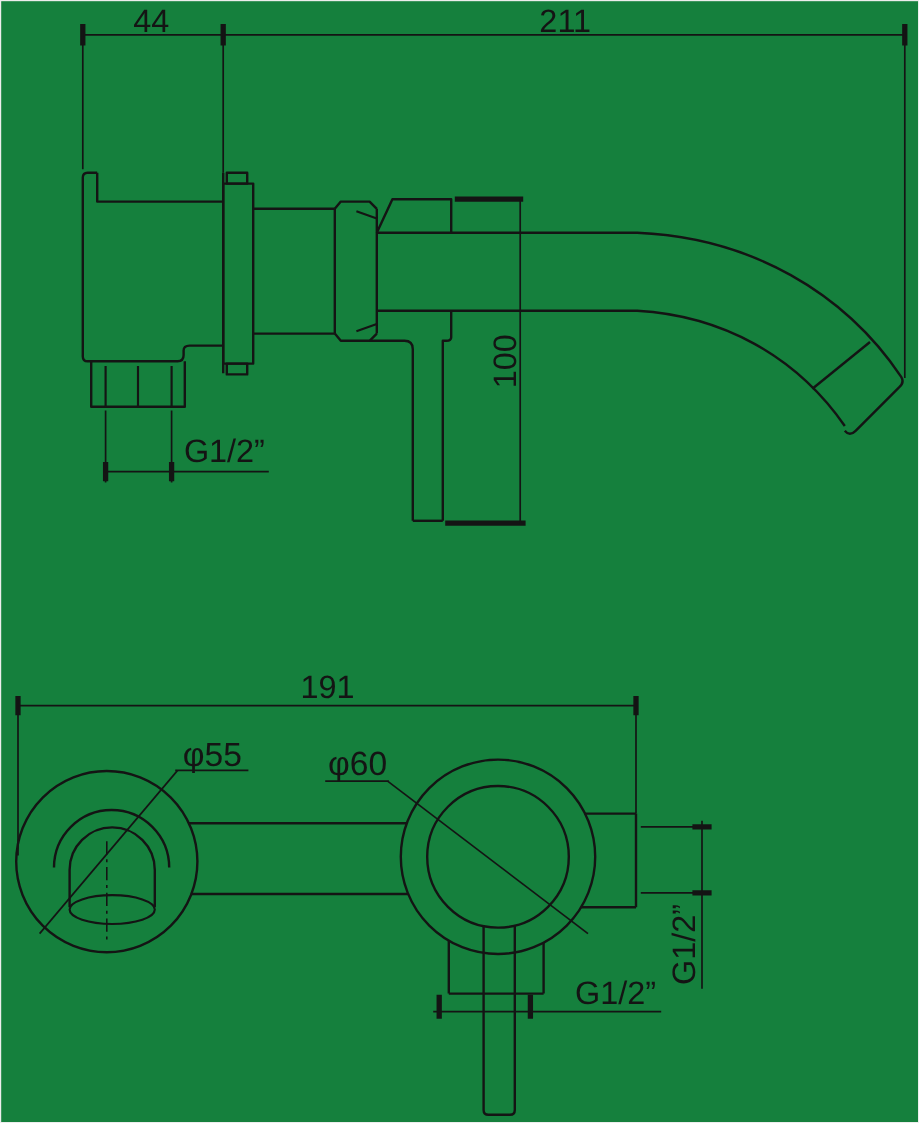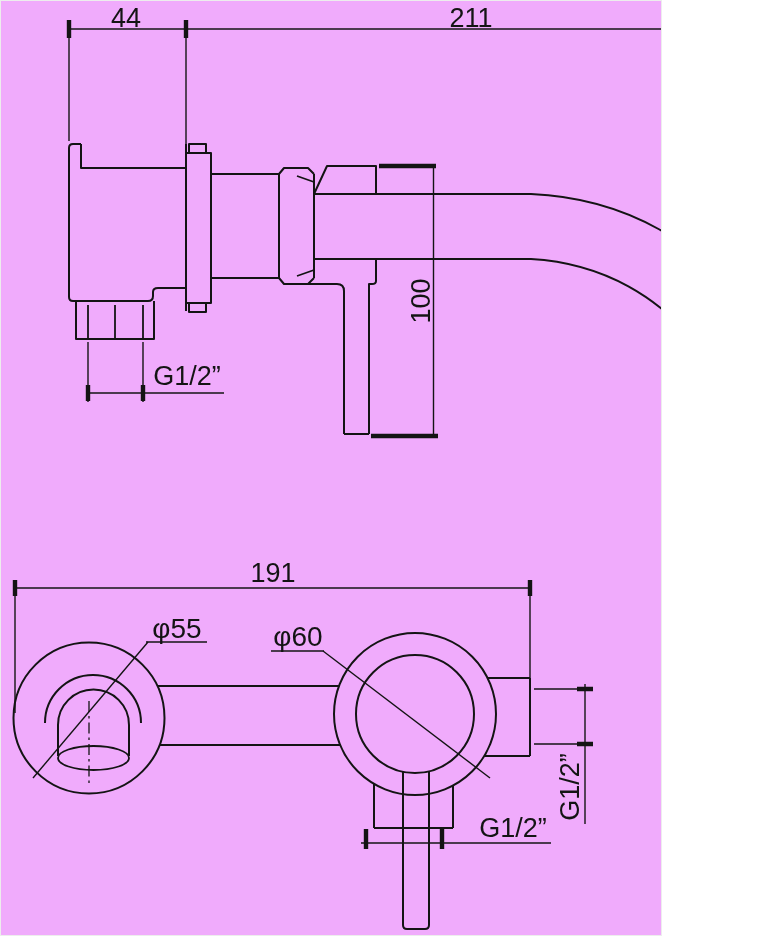--- a/index.html
+++ b/index.html
@@ -1,19 +1,19 @@
 <!DOCTYPE html>
 <html><head>
 <meta charset="utf-8">
 <style>
   html,body{margin:0;padding:0;background:#ffffff;}
   .canvas{
     position:relative;
-    width:662px;height:936px;
-    background:#f0abfc;
+    width:766px;height:936px;
+    background:#15803d;
     border:1px solid #ededed;
     box-sizing:border-box;
     overflow:hidden;
     text-align:right;
   }
   svg{display:block;}
   
   .o   {stroke:#141414;stroke-width:2;fill:none;stroke-linejoin:round;stroke-linecap:butt;}
   .thin{stroke:#141414;stroke-width:1.4;fill:none;}
   .tick{stroke:#141414;stroke-width:4.4;fill:none;}

